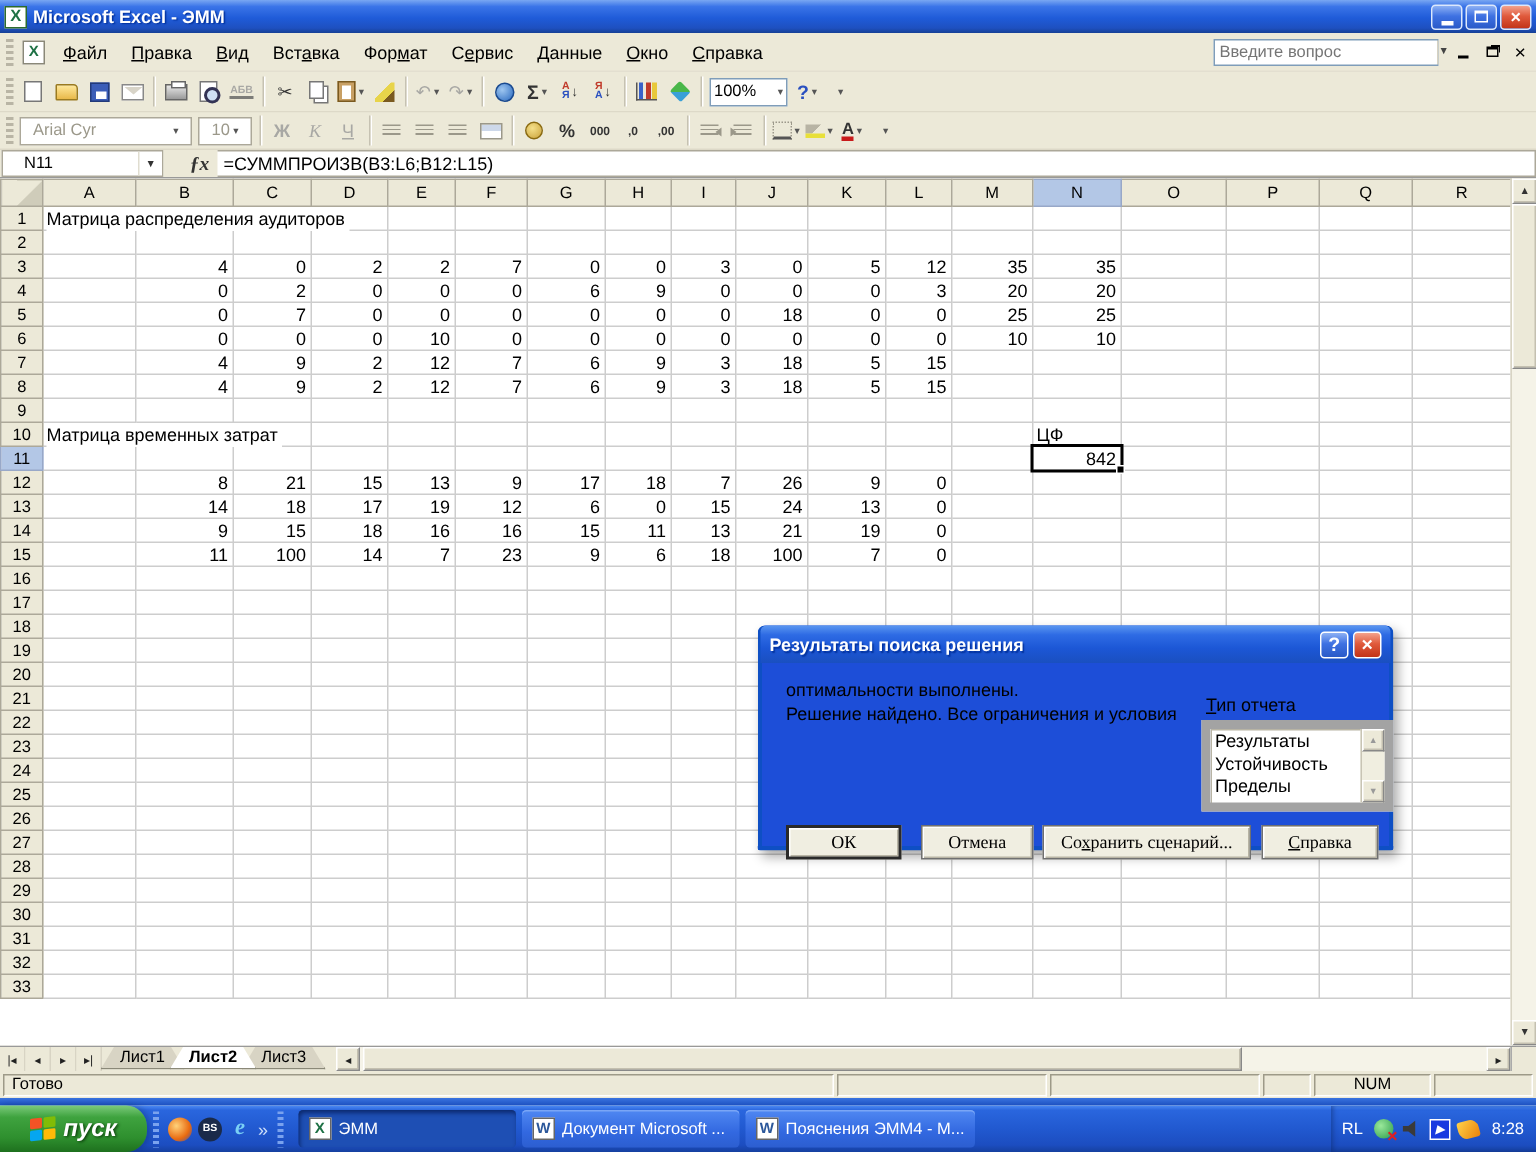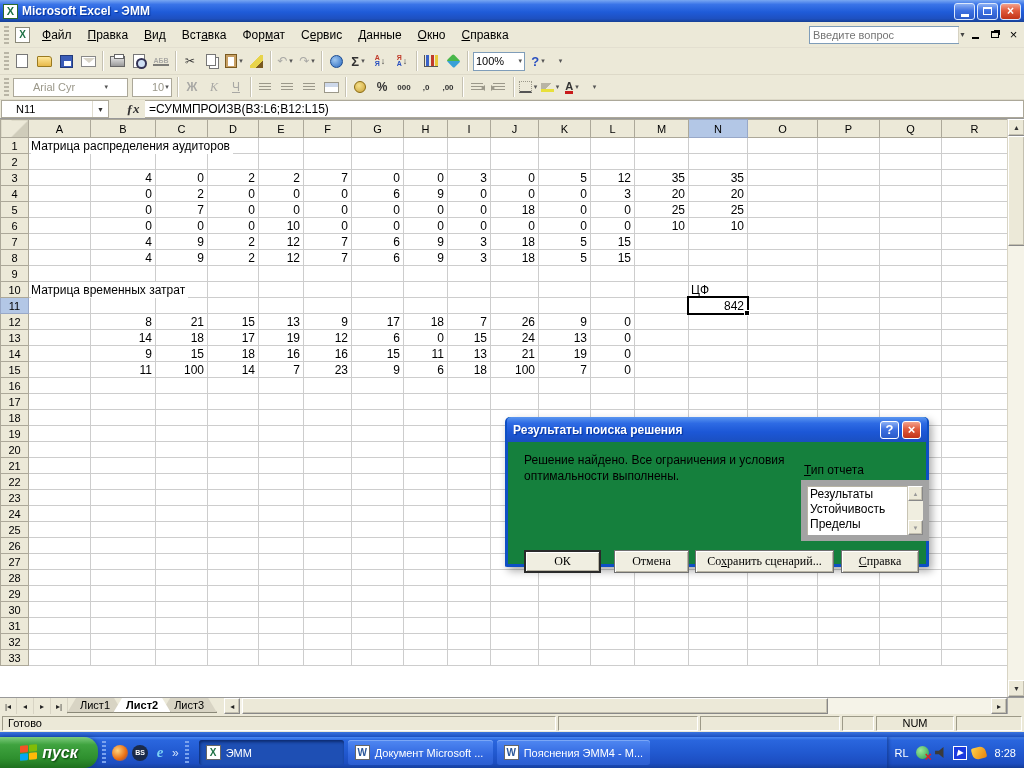--- a/index.html
+++ b/index.html
@@ -52,21 +52,21 @@
 .sigma{font-weight:bold;font-size:13px;color:#333}
 .srtl{display:inline-flex;flex-direction:column;font-size:7px;font-weight:bold;line-height:6px}
 .srtl em:first-child{font-style:normal;color:#c03a2a}
 .srtl em:last-child{font-style:normal;color:#2a50c0}
 .dar{font-size:9px;color:#333}
 .cht{width:14px;height:12px;border-left:1px solid #555;border-bottom:1px solid #555;display:inline-block;background:linear-gradient(90deg,transparent 1px,#3a62c8 1px 4px,transparent 4px 6px,#c03a2a 6px 9px,transparent 9px 10px,#e8c83a 10px 13px,transparent 13px)}
 .drw{width:13px;height:12px;display:inline-block;background:linear-gradient(135deg,#49b749 0 50%,#38a0d8 50%);border-radius:2px;transform:rotate(45deg) scale(.8)}
 .zoombox{width:52px;height:19px;background:#fff;border:1px solid #7F9DB9;display:inline-flex;align-items:center;justify-content:space-between;padding:0 2px;font-size:11px;margin:0 2px}
 .hlp{color:#2a50c0;font-weight:bold;font-size:13px}
 .spel{font-size:7px;font-weight:bold;letter-spacing:0;border-bottom:2px solid #c0493a}
-.fontbox{width:115px;height:19px;background:#fff;border:1px solid #ACA899;display:inline-flex;align-items:center;justify-content:space-between;padding:0 19px;font-size:11px;color:#9b988a;margin:0 2px}
+.fontbox{width:115px;height:19px;background:#fff;border:1px solid #ACA899;display:inline-flex;align-items:center;justify-content:space-between;padding:0 8px;font-size:11px;color:#9b988a;margin:0 2px}
 .sizebox{width:36px}
 .bft{font-weight:bold;font-size:12px}
 .ift{font-style:italic;font-size:12px;font-family:"Liberation Serif",serif}
 .uft{text-decoration:underline;font-size:12px}
 .al{width:12px;height:9px;display:inline-block;background:repeating-linear-gradient(180deg,#9b988a 0 1px,transparent 1px 3px)}
 .mrg{width:15px;height:11px;border:1px solid #9b988a;display:inline-block;background:linear-gradient(180deg,#cdd8ea 0 4px,#fff 4px)}
 .coin{width:12px;height:12px;border-radius:50%;background:radial-gradient(circle at 40% 35%,#f5e08a,#caa23a);border:1px solid #8a6a10;display:inline-block}
 .sm8{font-size:8px;font-weight:bold}
 .ind{width:12px;height:9px;display:inline-block;background:repeating-linear-gradient(180deg,#9b988a 0 1px,transparent 1px 3px);position:relative}
 .ind::after{content:"";position:absolute;left:-2px;top:2px;border:3px solid transparent;border-left:4px solid #9b988a}
@@ -142,21 +142,21 @@
 .lang{color:#fff;font-size:11px}
 .trayicons{display:flex;align-items:center;gap:4px}
 .clock{color:#fff;font-size:11px;margin-left:2px}
 .ti{width:15px;height:15px;display:flex;align-items:center;justify-content:center;position:relative}
 .ti-agent{width:13px;height:13px;border-radius:50%;background:radial-gradient(circle at 35% 35%,#9ae89a,#2a9a4a)}
 .ti-agent::after{content:"×";position:absolute;right:-2px;bottom:-4px;color:#e02020;font-weight:bold;font-size:12px}
 .ti-vol{width:12px;height:12px;background:#3a3a3a;clip-path:polygon(0 35%,32% 35%,70% 5%,70% 95%,32% 65%,0 65%)}
 .ti-media{width:14px;height:14px;background:#1a3ae0;border:1px solid #fff;display:flex;align-items:center;justify-content:center;color:#fff;font-size:8px}
 .ti-punto{width:14px;height:12px;background:linear-gradient(135deg,#ffd24a,#e8820a);border-radius:2px 6px 2px 6px;transform:rotate(-15deg)}
 
-.dialog{position:absolute;left:505px;top:417px;width:424px;height:150px;background:#15803d;border:3px solid #0E4FC4;border-top:none;border-radius:5px 5px 2px 2px;box-shadow:3px 4px 8px #00000055;z-index:50}
+.dialog{position:absolute;left:505px;top:417px;width:424px;height:150px;background:#1d4ed8;border:3px solid #0E4FC4;border-top:none;border-radius:5px 5px 2px 2px;box-shadow:3px 4px 8px #00000055;z-index:50}
 .dtitle{height:25px;border-radius:4px 4px 0 0;background:linear-gradient(180deg,#5A96F0 0%,#2E6BE4 25%,#1C57D6 60%,#1A4FC0 100%);display:flex;align-items:center;padding:0 6px;margin:0 -1px}
 .dtitle .dtext{color:#fff;font-weight:bold;font-size:12px;flex:1;text-shadow:1px 1px 1px #00309c}
 .dwb{width:19px;height:18px;margin-left:3px;border:1px solid #fff;border-radius:3px;background:linear-gradient(180deg,#8CB0F4,#3E71E2 45%,#2A5AC8);color:#fff;font-weight:bold;font-size:13px;display:flex;align-items:center;justify-content:center}
 .dwb.close{background:linear-gradient(180deg,#F3A28C,#E05A3C 45%,#C23318)}
 .dmsg{position:absolute;left:16px;top:35px;font-size:12px;line-height:16px}
 .rlabel{position:absolute;left:296px;top:46px;font-size:12px}
 .listbox{position:absolute;left:293px;top:63px;width:128px;height:61px;background:#fff;border:6px solid #a3a3a3;box-shadow:inset 1px 1px 0 #b8b4a4;display:flex}
 .litems{flex:1;padding:1px 0 0 3px;font-size:12px;line-height:15px}
 .lscroll{width:16px;background:#F0EEE0;border-left:1px solid #c8c4b4;display:flex;flex-direction:column;justify-content:space-between}
 .lsb{height:15px;background:#ECE9D8;border:1px solid #fff;border-right-color:#888;border-bottom-color:#888;box-shadow:inset -1px -1px 0 #c4c0b0;display:flex;align-items:center;justify-content:center;font-size:6px;color:#999}
@@ -1175,22 +1175,22 @@
 </div>
 <div class="bluestrip"></div>
 
 <div class="dialog">
   <div class="dtitle">
     <span class="dtext">Результаты поиска решения</span>
     <span class="dwb">?</span>
     <span class="dwb close">×</span>
   </div>
   <div class="dmsg">
+    <div>оптимальности выполнены.</div>
     <div>Решение найдено. Все ограничения и условия</div>
-    <div>оптимальности выполнены.</div>
   </div>
   <div class="rlabel"><u>Т</u>ип отчета</div>
   <div class="listbox">
     <div class="litems">
         <div>Результаты</div>
         <div>Устойчивость</div>
         <div>Пределы</div>
       </div>
     <div class="lscroll">
       <span class="lsb">▲</span>

